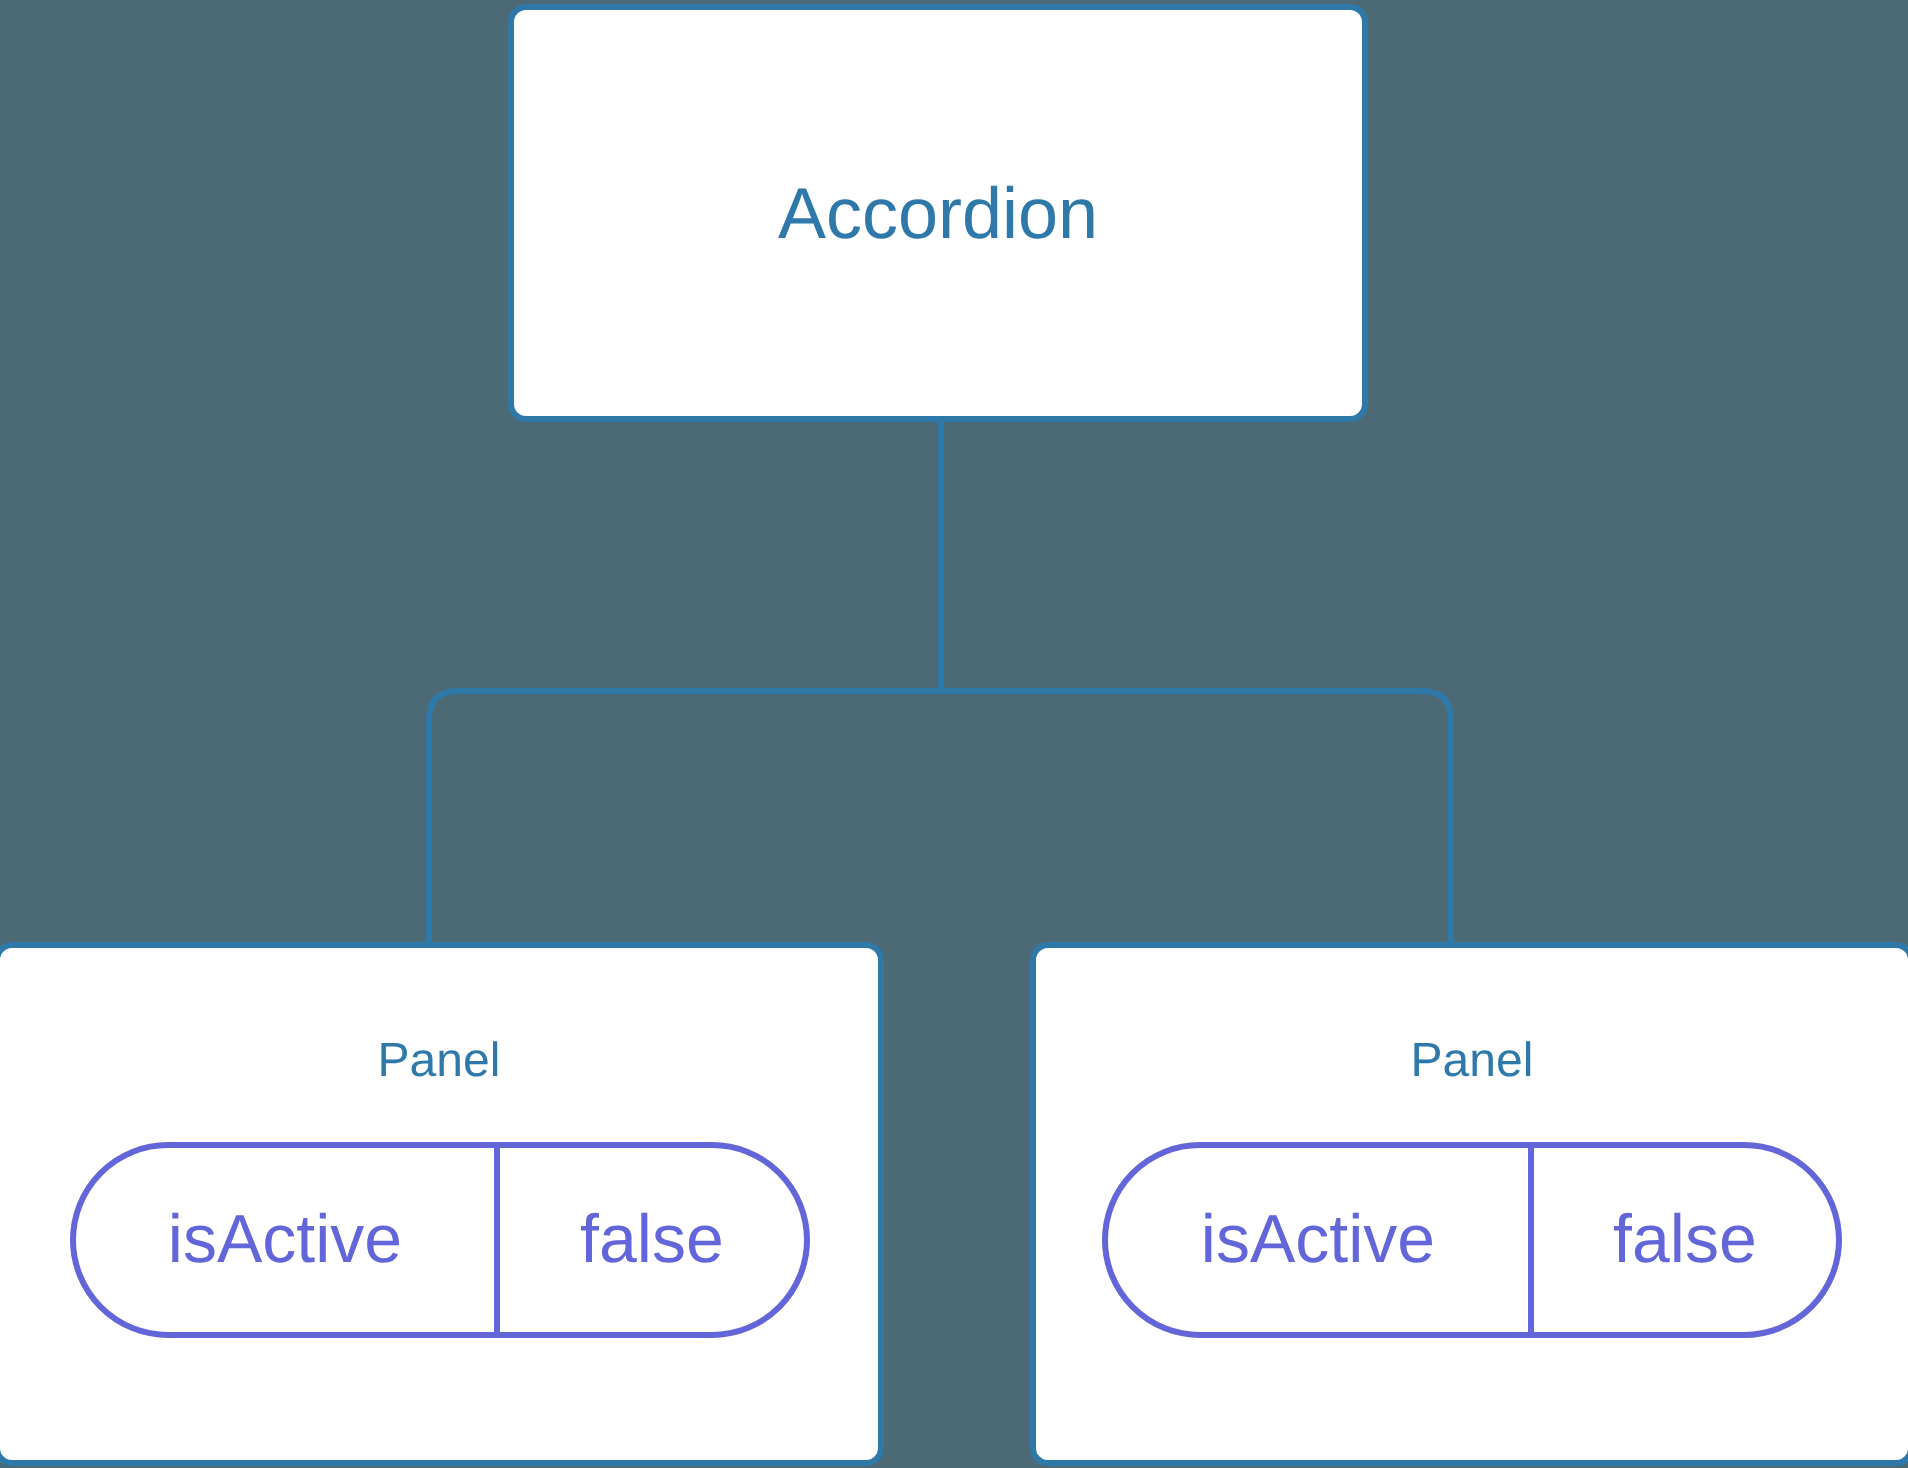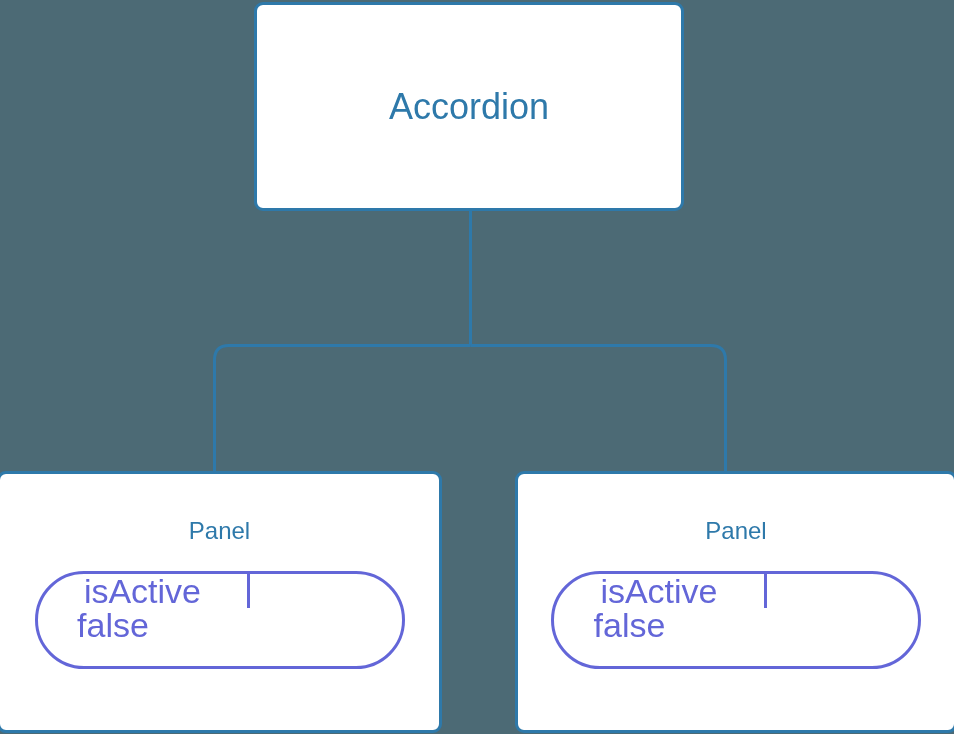--- a/index.html
+++ b/index.html
@@ -81,21 +81,20 @@
   
   .state-pill {
     margin-top: 28px;
     height: 98px;
     border: 3px solid #6366d8;
     border-radius: 49px;
     box-sizing: border-box;
     display: flex;
     align-items: stretch;
     background: transparent;
-    flex-direction: column;
   }
   #node-panel-0 .state-pill { width: 370px; }
   #node-panel-1 .state-pill { width: 370px; }
 
   .pill-key,
   .pill-value {
     display: flex;
     align-items: center;
     justify-content: center;
     color: #6366d8;

